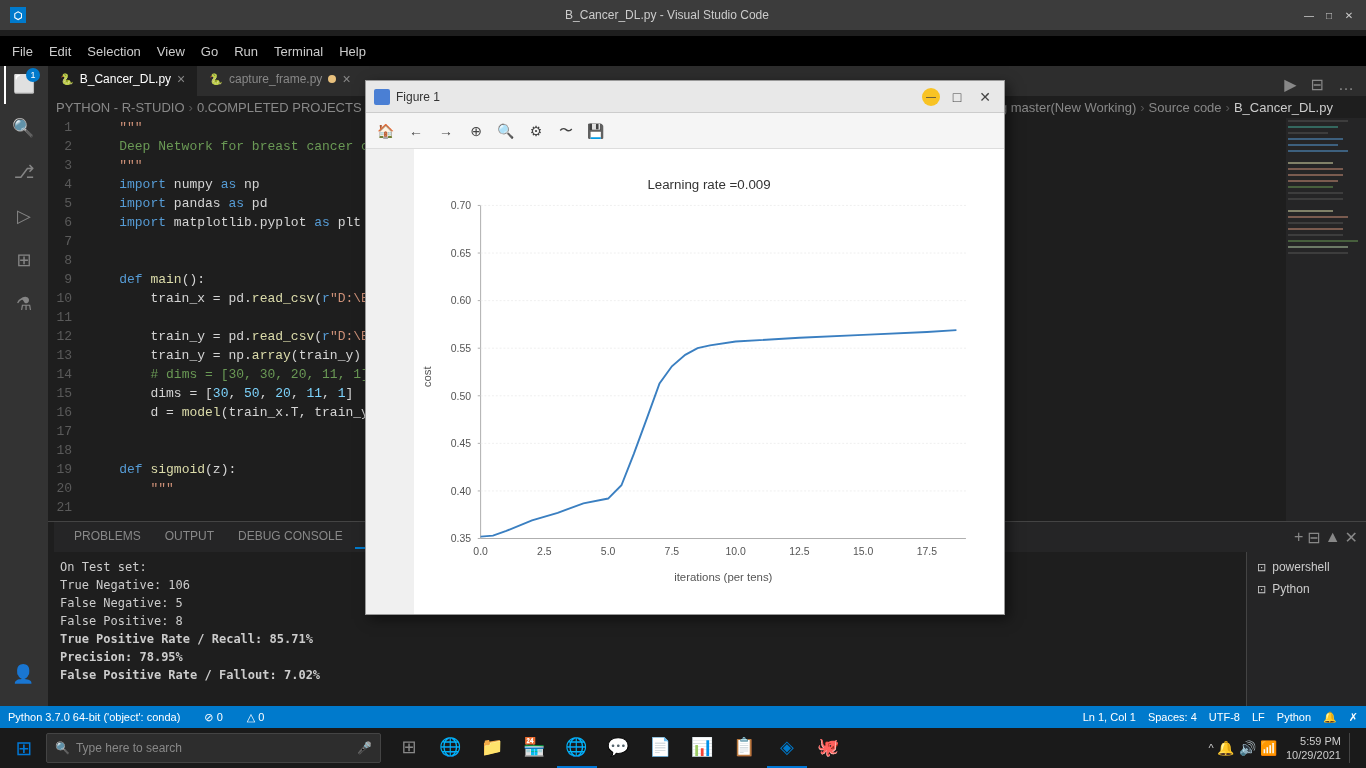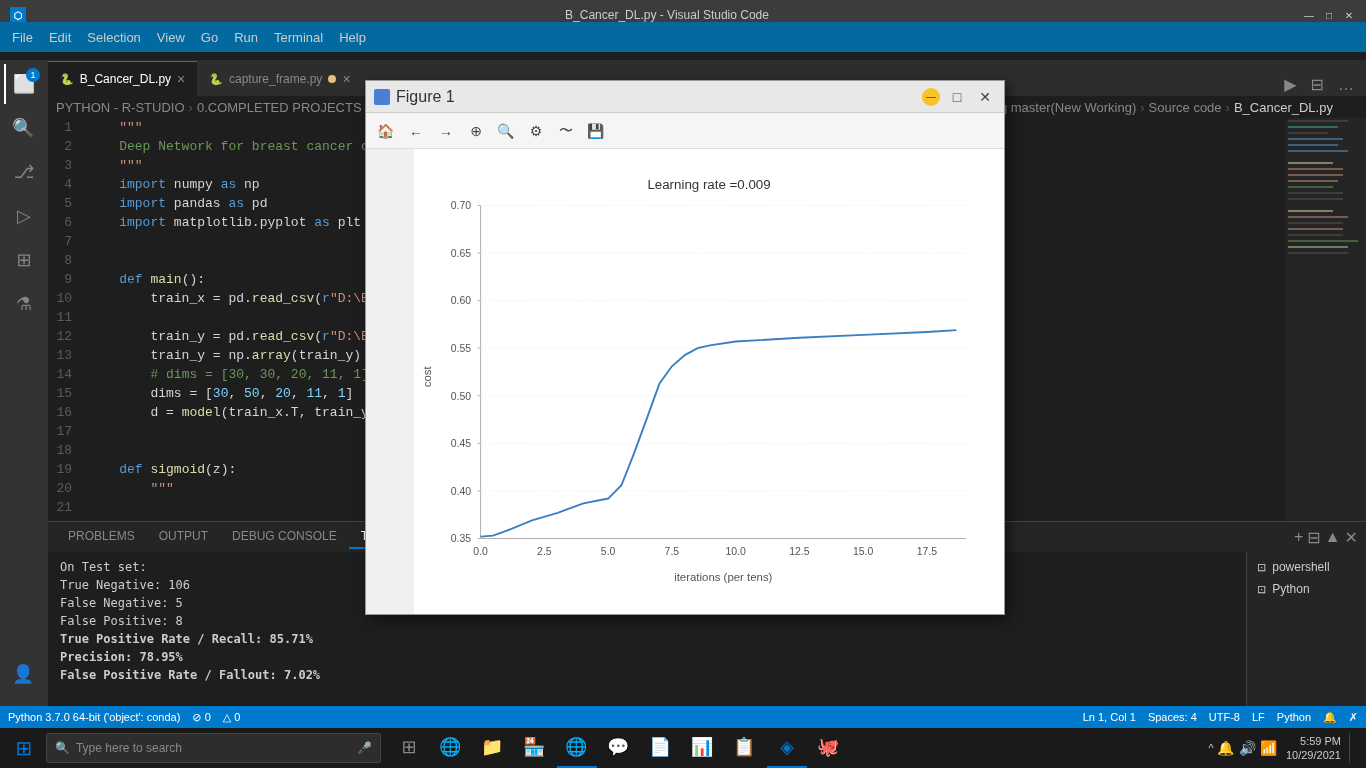--- a/index.html
+++ b/index.html
@@ -53,26 +53,26 @@
       align-items: center;
       justify-content: center;
       font-size: 10px;
       font-weight: bold;
       color: white;
     }
 
     
     #menubar {
       height: 30px;
-      background: #0369a1;
+      background: #000000;
       display: flex;
       align-items: center;
       padding: 0 4px;
       position: absolute;
-      top: 22px; left: 0; right: 0;
+      top: 36px; left: 0; right: 0;
       z-index: 10;
       color: #ccc;
       font-size: 13px;
     }
     #menubar span {
       padding: 4px 8px;
       cursor: pointer;
     }
 
     
@@ -255,20 +255,21 @@
       border-top: 1px solid #444;
       z-index: 3;
     }
     #panel-tabs {
       height: 30px;
       background: #252526;
       display: flex;
       align-items: center;
       padding: 0 8px;
       gap: 0;
+      margin-left: 6px;
     }
     .panel-tab {
       padding: 4px 12px;
       font-size: 12px;
       color: #888;
       cursor: pointer;
       border-bottom: 2px solid transparent;
     }
     .panel-tab.active { color: #fff; border-bottom: 2px solid #007acc; }
     #panel-right {
@@ -315,21 +316,21 @@
       left: 0; right: 0;
       height: 22px;
       background: #007acc;
       display: flex;
       align-items: center;
       padding: 0 8px;
       font-size: 11px;
       color: white;
       z-index: 20;
     }
-    #statusbar .left { display: flex; align-items: center; gap: 12px; }
+    #statusbar .left { display: flex; align-items: center; gap: 24px; }
     #statusbar .right { margin-left: auto; display: flex; align-items: center; gap: 12px; }
     #statusbar span { cursor: pointer; white-space: nowrap; }
 
     
     #figure-window {
       position: absolute;
       top: 80px;
       left: 365px;
       width: 640px;
       height: 535px;
@@ -350,21 +351,21 @@
       gap: 6px;
     }
     #figure-titlebar .fig-icon {
       width: 16px; height: 16px;
       background: #4a7fd4;
       border-radius: 2px;
       display: inline-block;
     }
     #figure-titlebar .fig-title {
       flex: 1;
-      font-size: 16px;
+      font-size: 12px;
       color: #333;
     }
     #figure-titlebar .fig-btn {
       width: 22px; height: 22px;
       display: flex;
       align-items: center;
       justify-content: center;
       font-size: 14px;
       color: #444;
       cursor: pointer;

